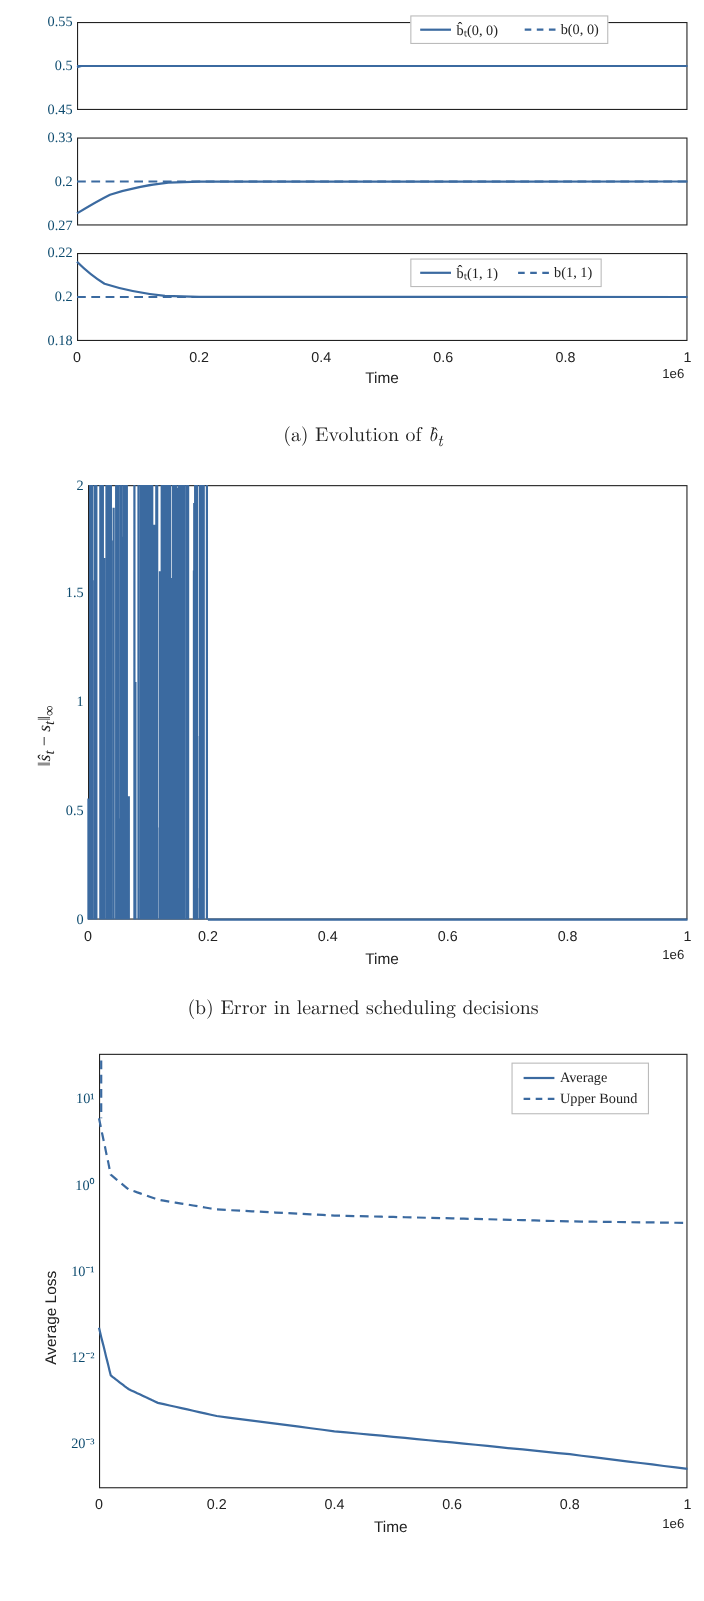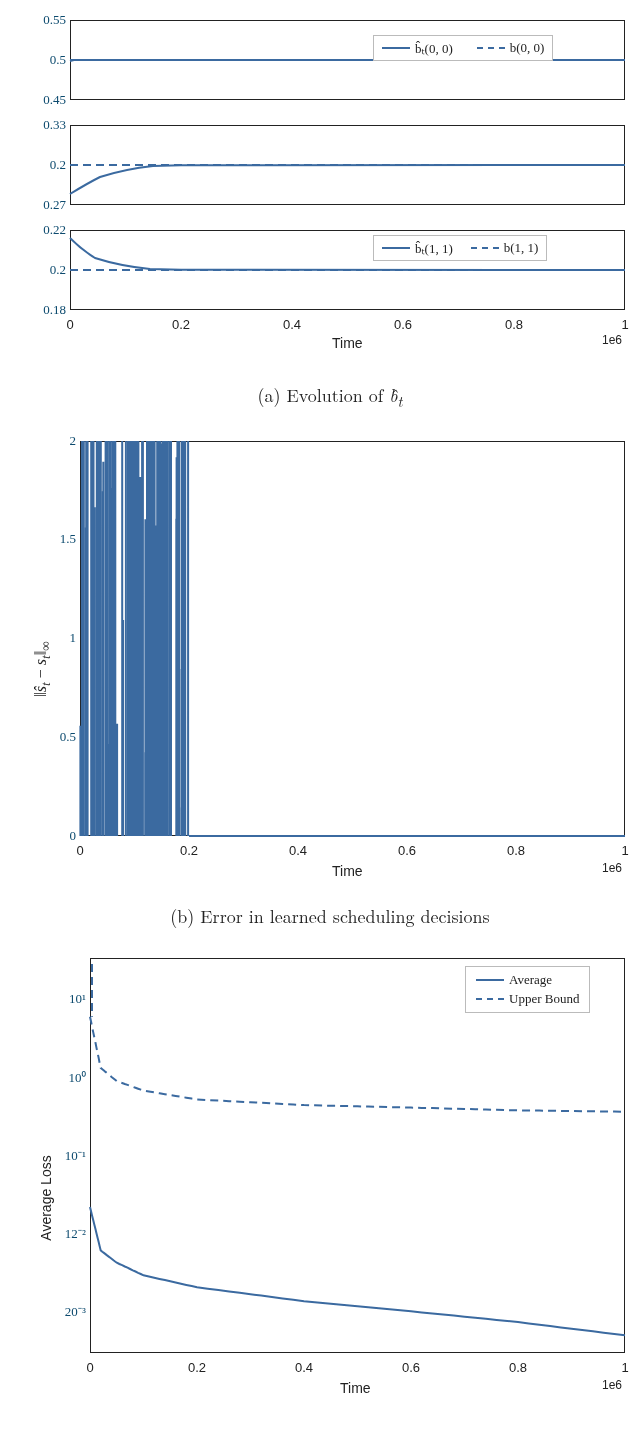--- a/index.html
+++ b/index.html
@@ -107,21 +107,21 @@
 <body>
 
 <div class="figure-block">
   <div class="chart-frame" style="height:360px;">
 
     <div class="plot-border" style="left:60px; top:10px; width:555px; height:80px;"></div>
     <svg width="555" height="80" style="left:60px; top:10px;">
       <line class="line-dash" x1="0" y1="40" x2="555" y2="40"></line>
       <path class="line-solid" d="M 0 41 L 4 40 L 555 40"></path>
     </svg>
-    <div class="legend-box" style="left:363px; top:25px;gap:24px;">
+    <div class="legend-box" style="left:363px; top:4px;gap:24px;">
       <div class="legend-item">
           <span class="legend-swatch-solid"></span>
           <span>b̂ₜ(0, 0)</span>
         </div>
       <div class="legend-item">
           <span class="legend-swatch-dash"></span>
           <span>b(0, 0)</span>
         </div>
     </div>
     <div class="tick-label-y" style="left:22px; top:10px; width:34px;">0.55</div>

